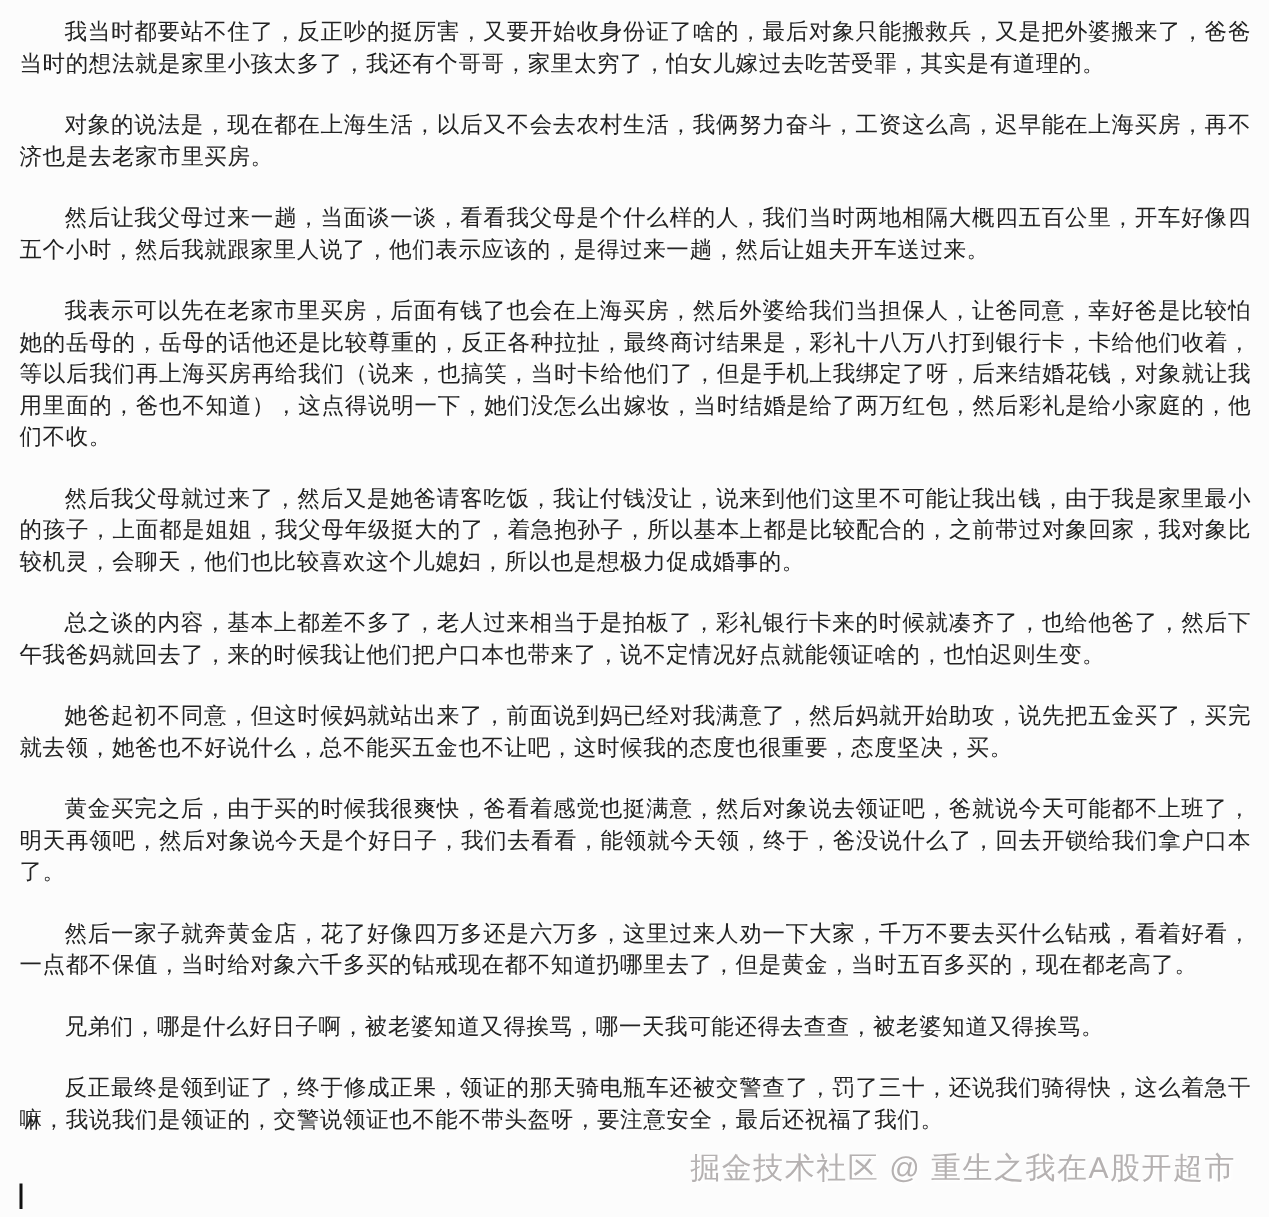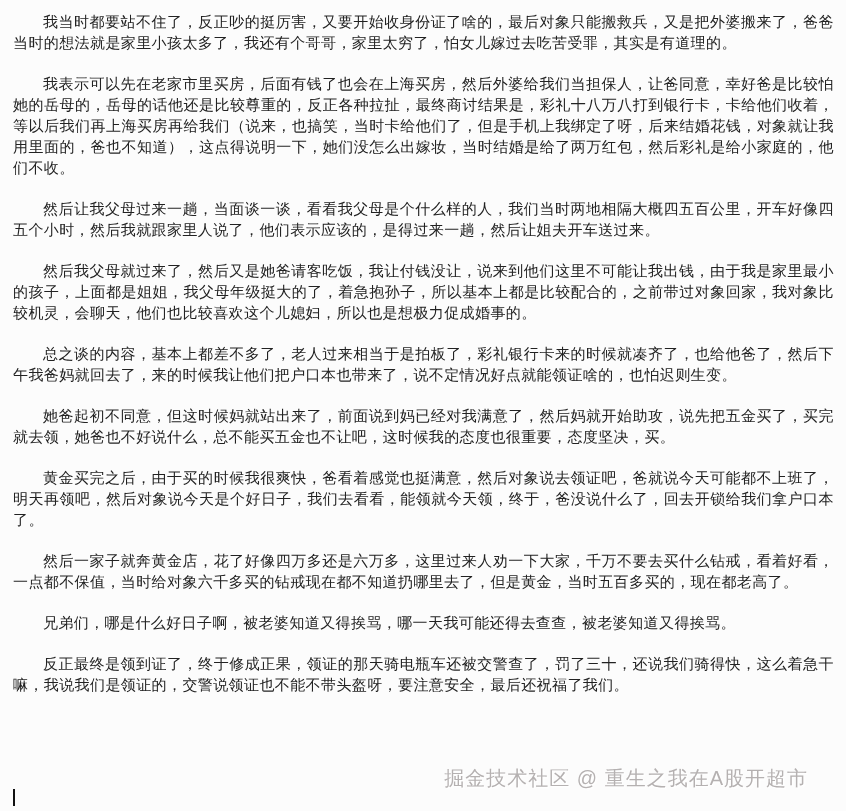--- a/index.html
+++ b/index.html
@@ -37,37 +37,38 @@
     position: absolute;
     left: 13px;
     top: 789px;
     width: 2px;
     height: 17px;
     background: #111111;
   }
   .watermark {
     position: absolute;
     top: 765px;
-    right: 38px;
+    right: 22px;
     font-size: 20px;
     letter-spacing: 1px;
     color: #b5b1b1;
     text-shadow: 1px 1px 0 #ffffff, 2px 2px 2px rgba(255,255,255,0.9);
     white-space: nowrap;
   }
 </style>
 </head>
 <body>
 
 <div class="page">
 
   <div class="content">
     <p class="para">我当时都要站不住了，反正吵的挺厉害，又要开始收身份证了啥的，最后对象只能搬救兵，又是把外婆搬来了，爸爸当时的想法就是家里小孩太多了，我还有个哥哥，家里太穷了，怕女儿嫁过去吃苦受罪，其实是有道理的。</p>
+    <p class="para">对象的说法是，现在都在上海生活，以后又不会去农村生活，我俩努力奋斗，工资这么高，迟早能在上海买房，再不济也是去老家市里买房。</p>
+    <p class="para">然后让我父母过来一趟，当面谈一谈，看看我父母是个什么样的人，我们当时两地相隔大概四五百公里，开车好像四五个小时，然后我就跟家里人说了，他们表示应该的，是得过来一趟，然后让姐夫开车送过来。</p>
     <p class="para">我表示可以先在老家市里买房，后面有钱了也会在上海买房，然后外婆给我们当担保人，让爸同意，幸好爸是比较怕她的岳母的，岳母的话他还是比较尊重的，反正各种拉扯，最终商讨结果是，彩礼十八万八打到银行卡，卡给他们收着，等以后我们再上海买房再给我们（说来，也搞笑，当时卡给他们了，但是手机上我绑定了呀，后来结婚花钱，对象就让我用里面的，爸也不知道），这点得说明一下，她们没怎么出嫁妆，当时结婚是给了两万红包，然后彩礼是给小家庭的，他们不收。</p>
-    <p class="para">然后让我父母过来一趟，当面谈一谈，看看我父母是个什么样的人，我们当时两地相隔大概四五百公里，开车好像四五个小时，然后我就跟家里人说了，他们表示应该的，是得过来一趟，然后让姐夫开车送过来。</p>
     <p class="para">然后我父母就过来了，然后又是她爸请客吃饭，我让付钱没让，说来到他们这里不可能让我出钱，由于我是家里最小的孩子，上面都是姐姐，我父母年级挺大的了，着急抱孙子，所以基本上都是比较配合的，之前带过对象回家，我对象比较机灵，会聊天，他们也比较喜欢这个儿媳妇，所以也是想极力促成婚事的。</p>
     <p class="para">总之谈的内容，基本上都差不多了，老人过来相当于是拍板了，彩礼银行卡来的时候就凑齐了，也给他爸了，然后下午我爸妈就回去了，来的时候我让他们把户口本也带来了，说不定情况好点就能领证啥的，也怕迟则生变。</p>
     <p class="para">她爸起初不同意，但这时候妈就站出来了，前面说到妈已经对我满意了，然后妈就开始助攻，说先把五金买了，买完就去领，她爸也不好说什么，总不能买五金也不让吧，这时候我的态度也很重要，态度坚决，买。</p>
     <p class="para">黄金买完之后，由于买的时候我很爽快，爸看着感觉也挺满意，然后对象说去领证吧，爸就说今天可能都不上班了，明天再领吧，然后对象说今天是个好日子，我们去看看，能领就今天领，终于，爸没说什么了，回去开锁给我们拿户口本了。</p>
     <p class="para">然后一家子就奔黄金店，花了好像四万多还是六万多，这里过来人劝一下大家，千万不要去买什么钻戒，看着好看，一点都不保值，当时给对象六千多买的钻戒现在都不知道扔哪里去了，但是黄金，当时五百多买的，现在都老高了。</p>
     <p class="para">兄弟们，哪是什么好日子啊，被老婆知道又得挨骂，哪一天我可能还得去查查，被老婆知道又得挨骂。</p>
     <p class="para">反正最终是领到证了，终于修成正果，领证的那天骑电瓶车还被交警查了，罚了三十，还说我们骑得快，这么着急干嘛，我说我们是领证的，交警说领证也不能不带头盔呀，要注意安全，最后还祝福了我们。</p>
   </div>
 
   <span class="caret"></span>

